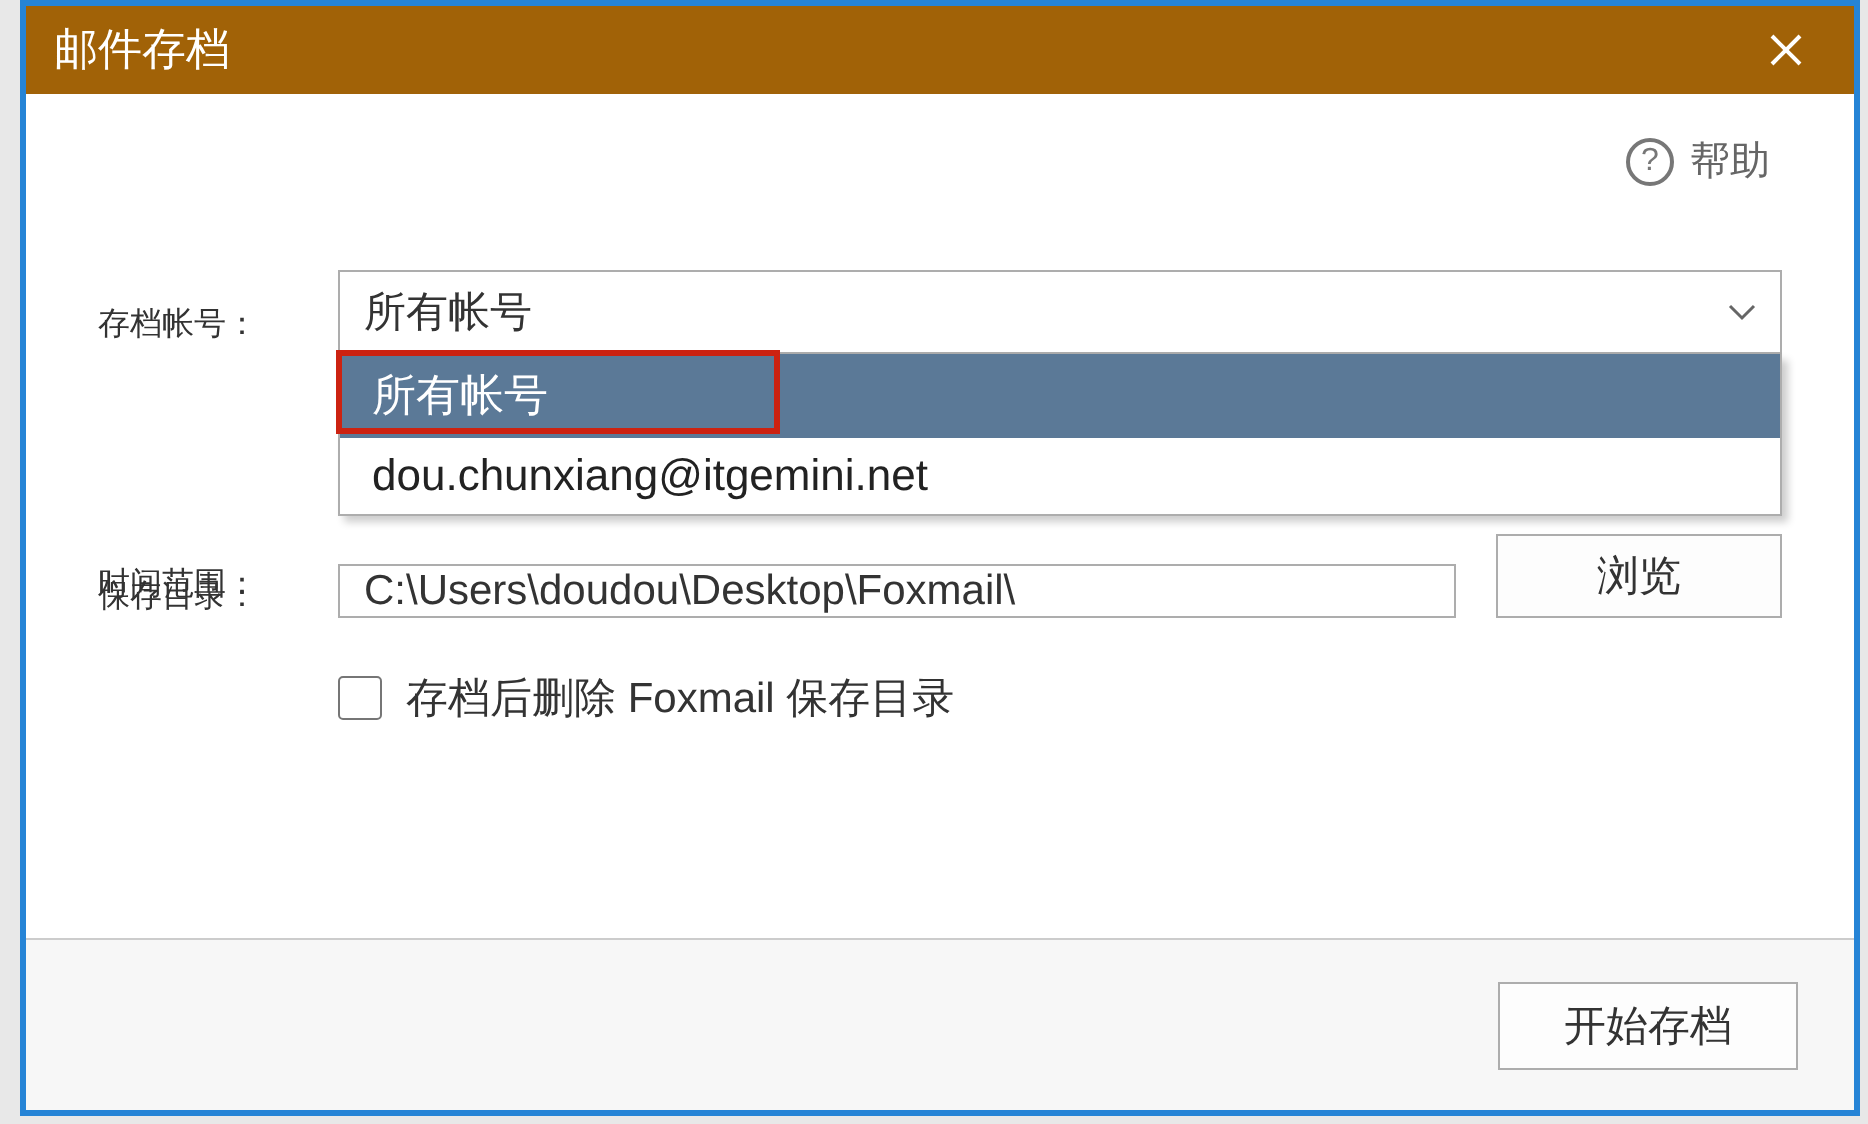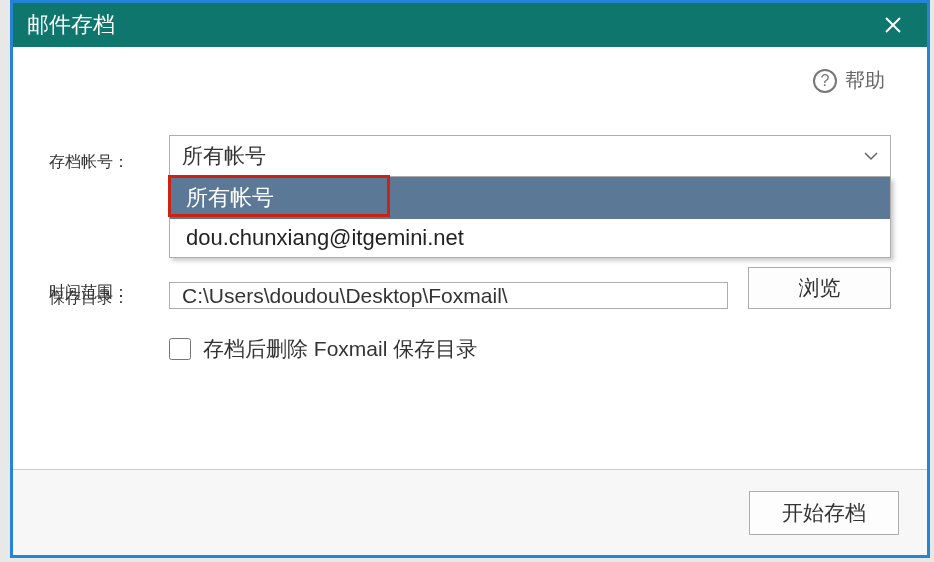--- a/index.html
+++ b/index.html
@@ -16,21 +16,21 @@
       left: 10px;
       top: 0;
       width: 920px;
       height: 558px;
       background: #fff;
       border: 3px solid #2684d6;
       display: flex;
       flex-direction: column;
     }
     .titlebar {
-      background: #0f766e;
+      background: #a16207;
       color: #fff;
       height: 44px;
       display: flex;
       align-items: center;
       padding: 0 14px;
       font-size: 22px;
     }
     .titlebar .title { flex: 1; }
     .close-btn {
       width: 40px;

